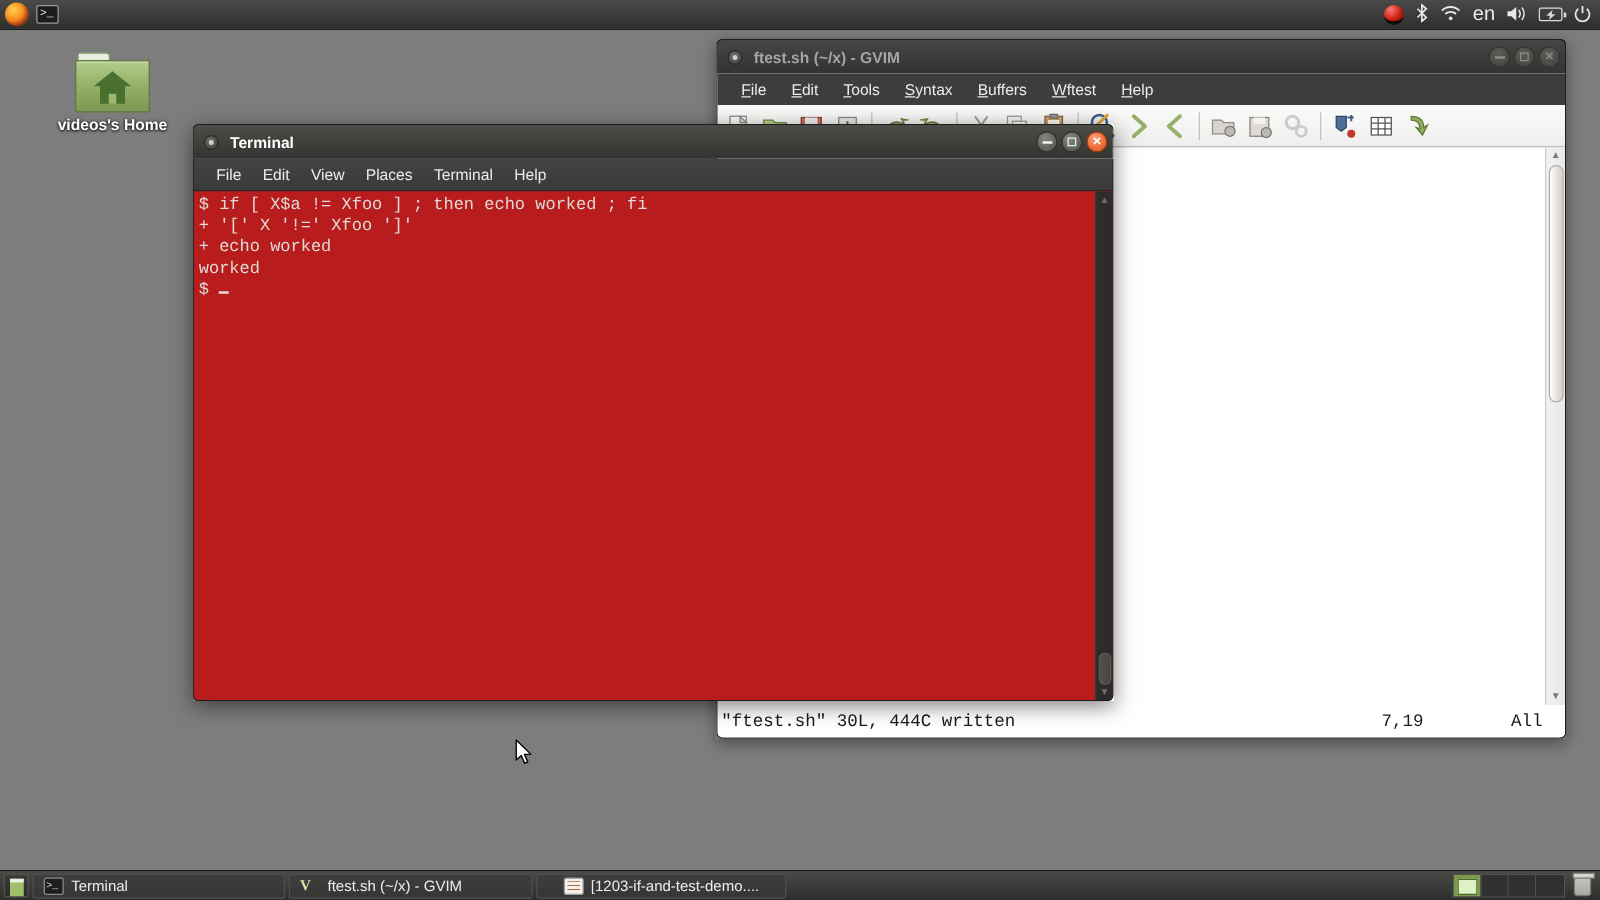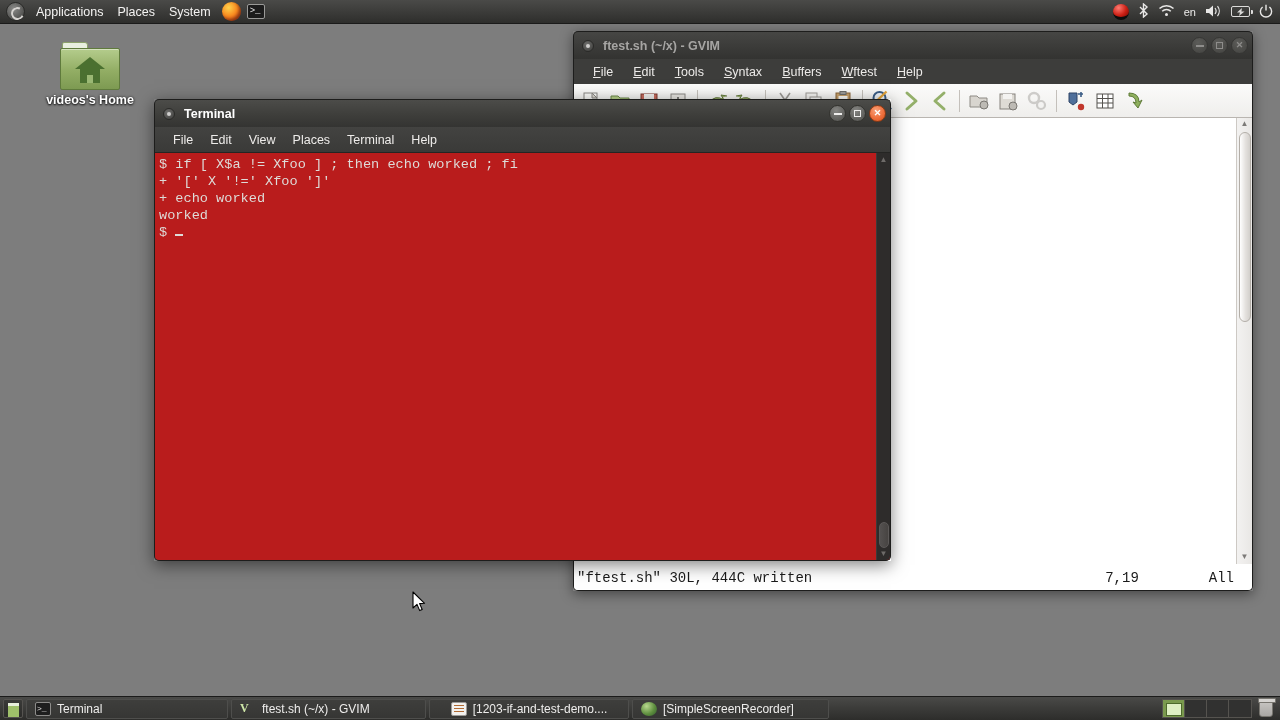--- a/index.html
+++ b/index.html
@@ -66,21 +66,21 @@
   .panel-right {
     margin-left: auto; display: flex; align-items: center;
     gap: 9px; padding-right: 7px;
   }
   .tray-rec {
     width: 16px; height: 16px; border-radius: 50%;
     background: radial-gradient(circle at 35% 30%, #ff7b72 0%, #cc1f14 55%, #6d0a04 100%);
     border-bottom: 3px solid #0d0d0d;
   }
   .tray-ico { font-size: 13px; color: #e8e7e6; line-height: 1; }
-  .tray-lang { font-size: 11px; color: #ecebea; }
+  .tray-lang { font-size: 16px; color: #ecebea; }
   .tray-batt {
     width: 19px; height: 11px; border: 1.5px solid #dcdbda; border-radius: 2px;
     position: relative; display:flex; align-items:center; justify-content:center;
     color:#dcdbda; font-size: 8px;
   }
   .tray-batt::after {
     content:""; position:absolute; right:-4px; top:3px;
     width:2px; height:4px; background:#dcdbda; border-radius:0 1px 1px 0;
   }
 
@@ -392,26 +392,20 @@
     <div class="house">
       <div class="roof"></div>
       <div class="walls"></div>
       <div class="door"></div>
     </div>
   </div>
   <div class="label">videos's Home</div>
 </div>
 
 <div id="top-panel">
-  <div class="panel-left">
-    <div class="ubuntu-logo"></div>
-    <div class="menu-item">Applications</div>
-    <div class="menu-item">Places</div>
-    <div class="menu-item">System</div>
-  </div>
   <div class="panel-launcher">
     <div class="ff-icon"></div>
     <div class="term-icon">&gt;_</div>
   </div>
   <div class="panel-right">
     <div class="tray-rec"></div>
     <div class="tray-ico">
       <svg width="11" height="15" viewBox="0 0 11 15">
           <path d="M2 4 L9 11 L5.5 14 L5.5 1 L9 4 L2 11" stroke="#e8e7e6" stroke-width="1.4" fill="none"></path>
         </svg>
@@ -678,24 +672,20 @@
   <div class="task-btn t2">
     <div class="task-ico vim">V</div>
     <div class="task-label">ftest.sh (~/x) - GVIM</div>
   </div>
 
   <div class="task-btn t3">
     <div class="task-ico doc"></div>
     <div class="task-label">[1203-if-and-test-demo....</div>
   </div>
 
-  <div class="task-btn t4">
-    <div class="task-ico rec"></div>
-    <div class="task-label">[SimpleScreenRecorder]</div>
-  </div>
 
   <div class="panel-spacer"></div>
 
   <div class="workspaces">
     <div class="ws active"></div>
     <div class="ws"></div>
     <div class="ws"></div>
     <div class="ws"></div>
   </div>
 

